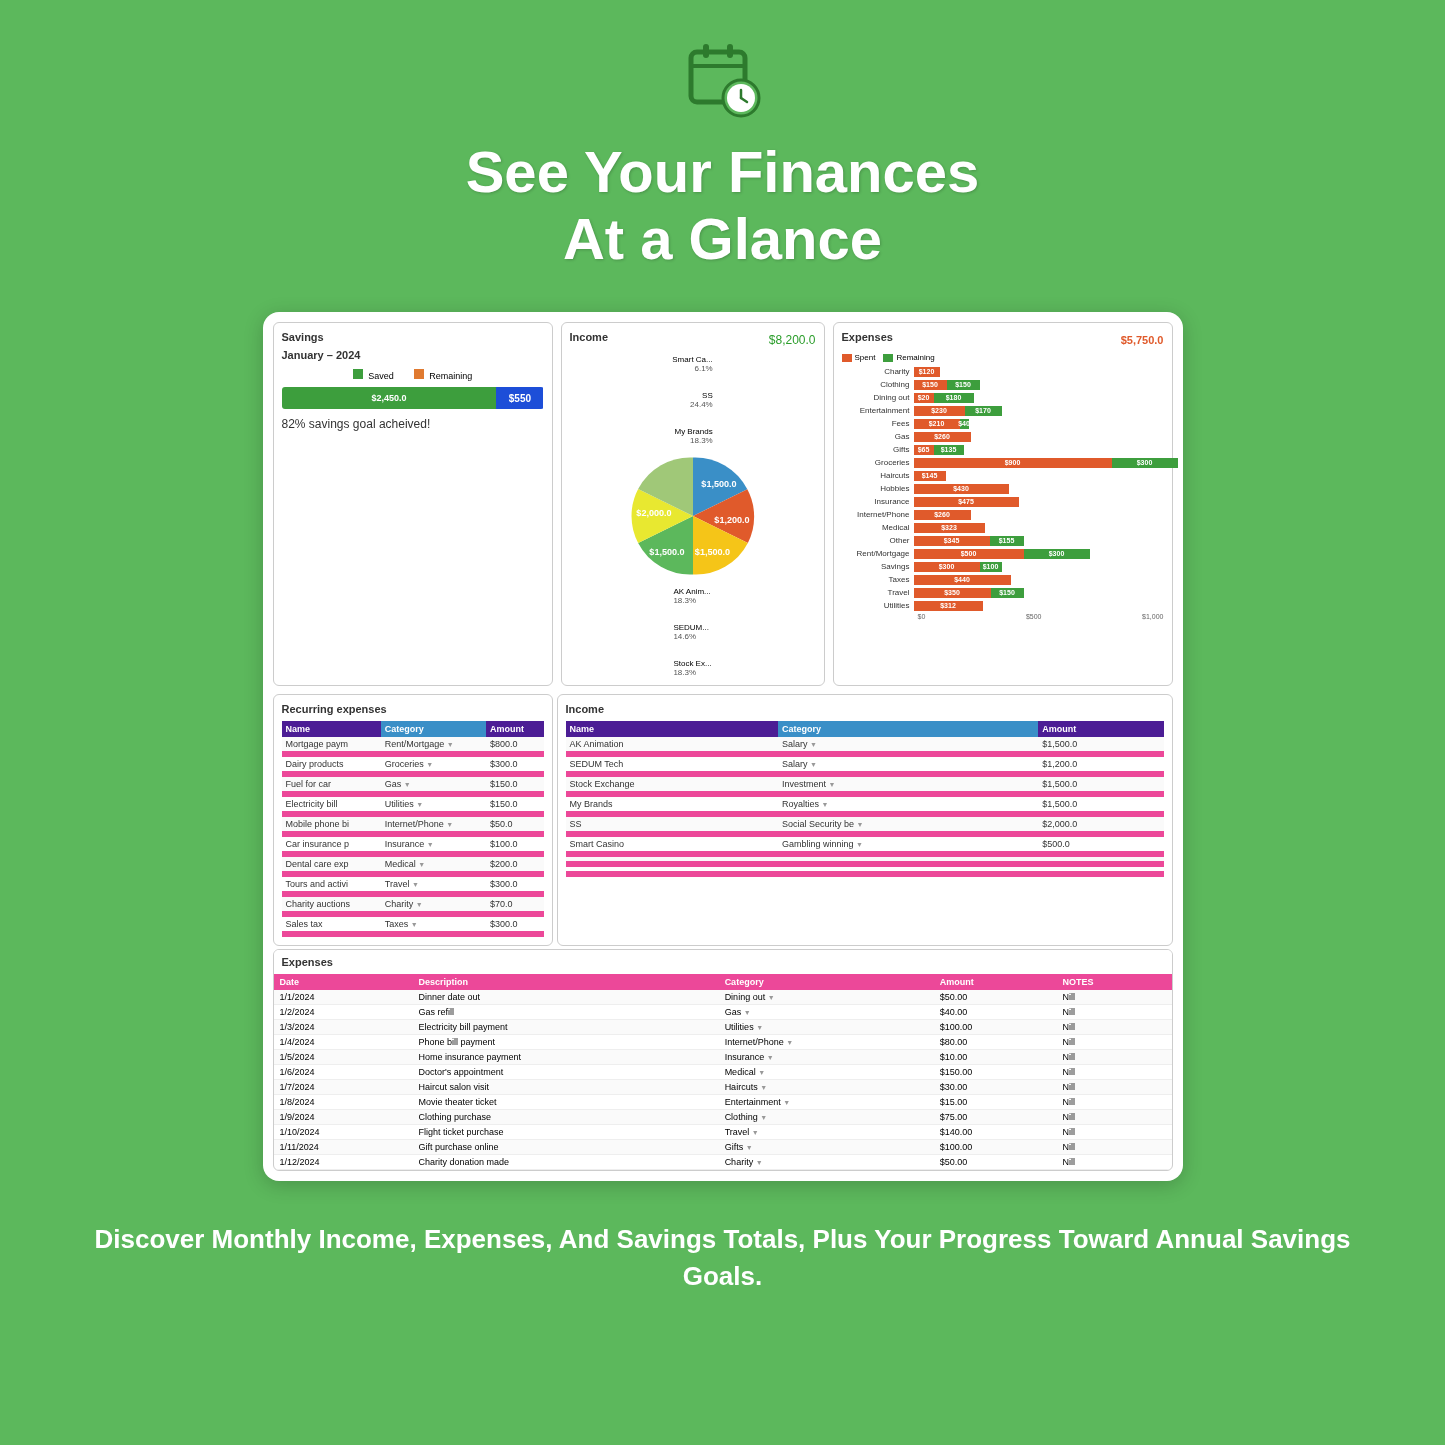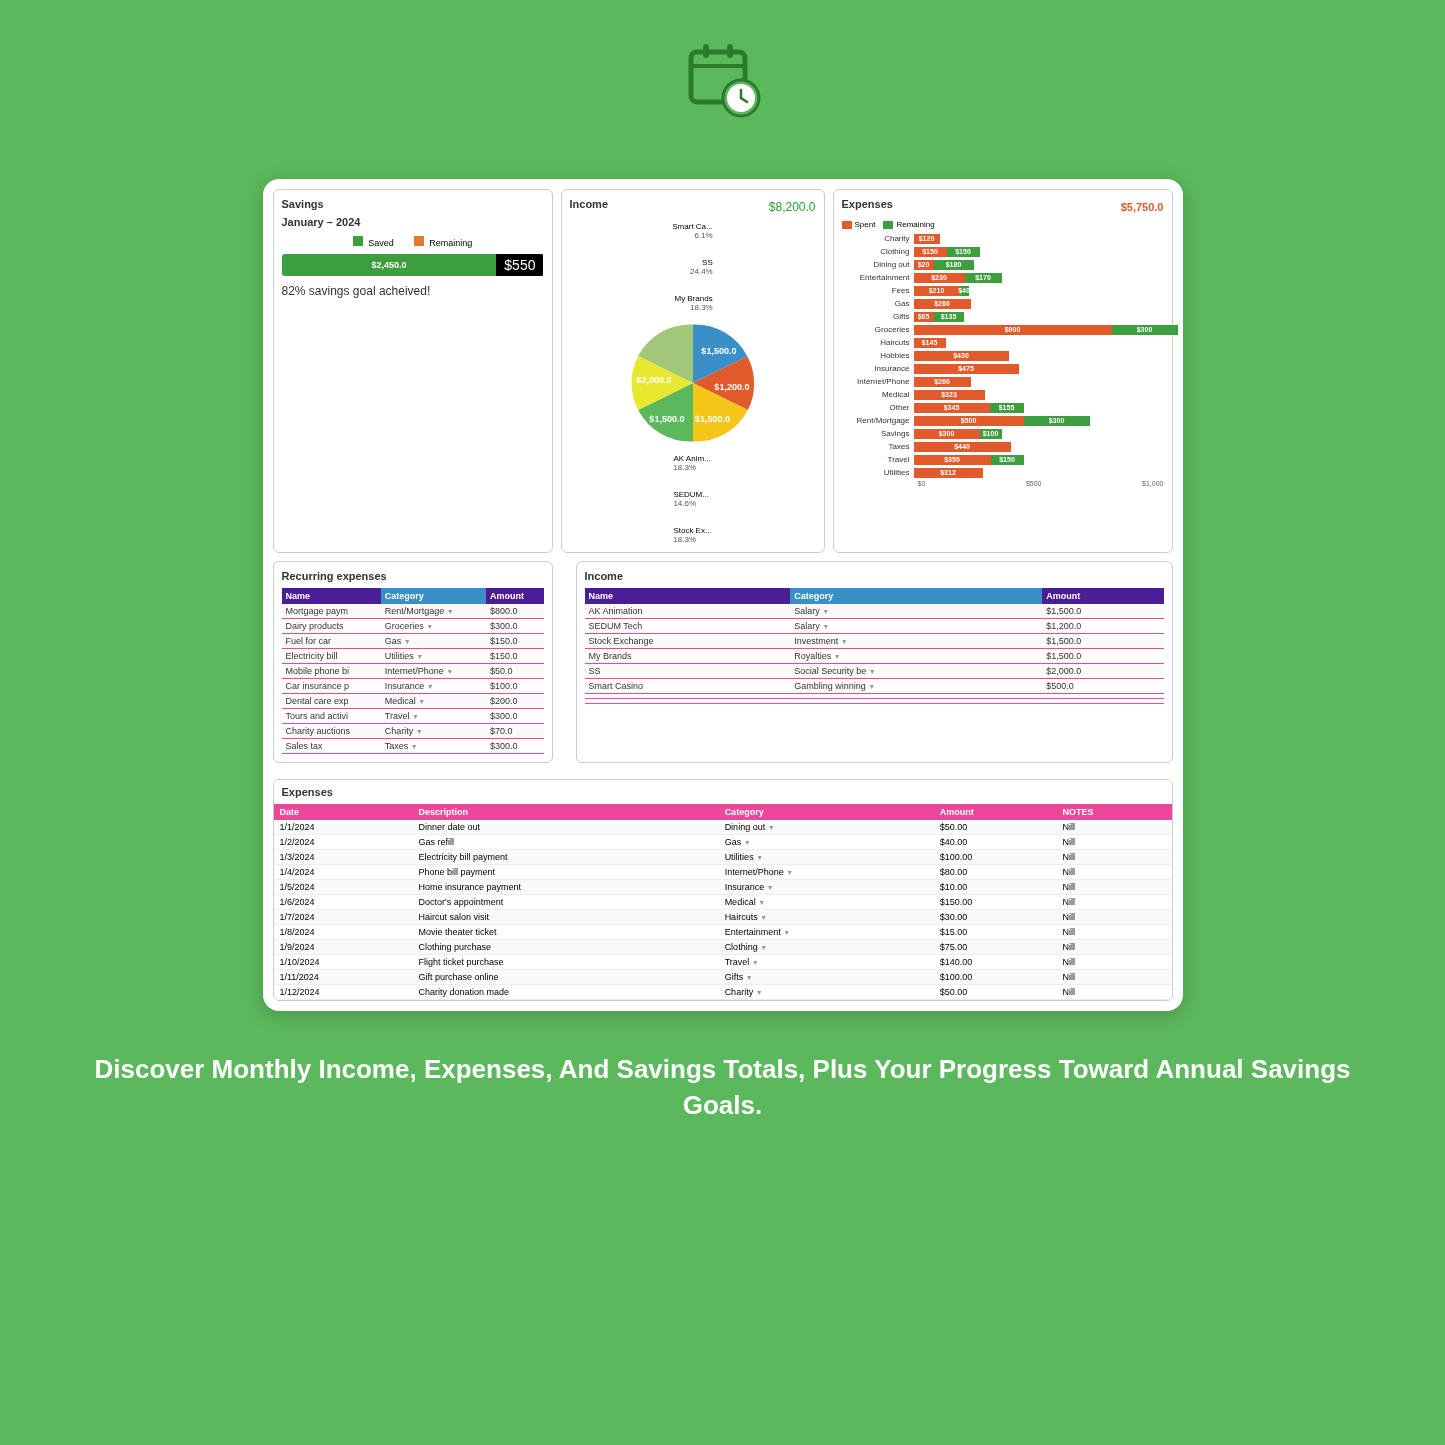--- a/index.html
+++ b/index.html
@@ -91,27 +91,27 @@
     .savings-bar-filled {
       background: #3d9e3d;
       display: flex;
       align-items: center;
       justify-content: center;
       color: white;
       font-size: 9px;
       font-weight: bold;
     }
     .savings-bar-remaining {
-      background: #000000;
+      background: #1d4ed8;
       display: flex;
       align-items: center;
       justify-content: center;
       color: white;
-      font-size: 14px;
-      font-weight: normal;
+      font-size: 10px;
+      font-weight: bold;
     }
     .savings-goal-text {
       text-align: left;
       font-size: 12px;
       color: #333;
     }
 
     
     .income-panel {
       flex: 1;
@@ -202,22 +202,22 @@
       align-items: center;
       justify-content: center;
       color: white;
       font-size: 7px;
       font-weight: bold;
     }
 
     
     .middle-row {
       display: flex;
-      gap: 23px;
-      margin-bottom: 16px;
+      gap: 4px;
+      margin-bottom: 3px;
     }
     .recurring-panel {
       width: 280px;
       flex-shrink: 0;
     }
     .income-table-panel {
       flex: 1;
     }
     .data-table {
       width: 100%;
@@ -226,21 +226,21 @@
     }
     .data-table th {
       background: #4c1d95;
       color: white;
       padding: 3px 4px;
       text-align: left;
       font-size: 9px;
     }
     .data-table td {
       padding: 2px 4px;
-      border-bottom: 1px solid #ec4899;
+      border-bottom: 6px solid #ec4899;
       font-size: 9px;
       color: #333;
     }
     .data-table tr:nth-child(odd) td {
       background: #fafafa;
     }
     .cat-arrow {
       color: #999;
       font-size: 7px;
     }
@@ -311,20 +311,24 @@
       <rect x="8" y="12" width="54" height="50" rx="6" stroke="#2d7a2d" stroke-width="5" fill="none"></rect>
       <line x1="8" y1="26" x2="62" y2="26" stroke="#2d7a2d" stroke-width="4"></line>
       <rect x="20" y="4" width="6" height="14" rx="3" fill="#2d7a2d"></rect>
       <rect x="44" y="4" width="6" height="14" rx="3" fill="#2d7a2d"></rect>
       <circle cx="58" cy="58" r="18" fill="#5cb85c" stroke="#2d7a2d" stroke-width="3"></circle>
       <circle cx="58" cy="58" r="14" fill="white"></circle>
       <line x1="58" y1="50" x2="58" y2="58" stroke="#2d7a2d" stroke-width="2.5" stroke-linecap="round"></line>
       <line x1="58" y1="58" x2="64" y2="62" stroke="#2d7a2d" stroke-width="2.5" stroke-linecap="round"></line>
     </svg>
   </div>
+  <h1>
+    <span>See Your Finances</span><br>
+    <span>At a Glance</span>
+  </h1>
 </div>
 
 <div class="dashboard-container">
 
   <div class="top-row">
 
     <div class="panel savings-panel">
       <div class="panel-title">Savings</div>
       <div class="savings-month">January – 2024</div>
       <div class="savings-legend">

